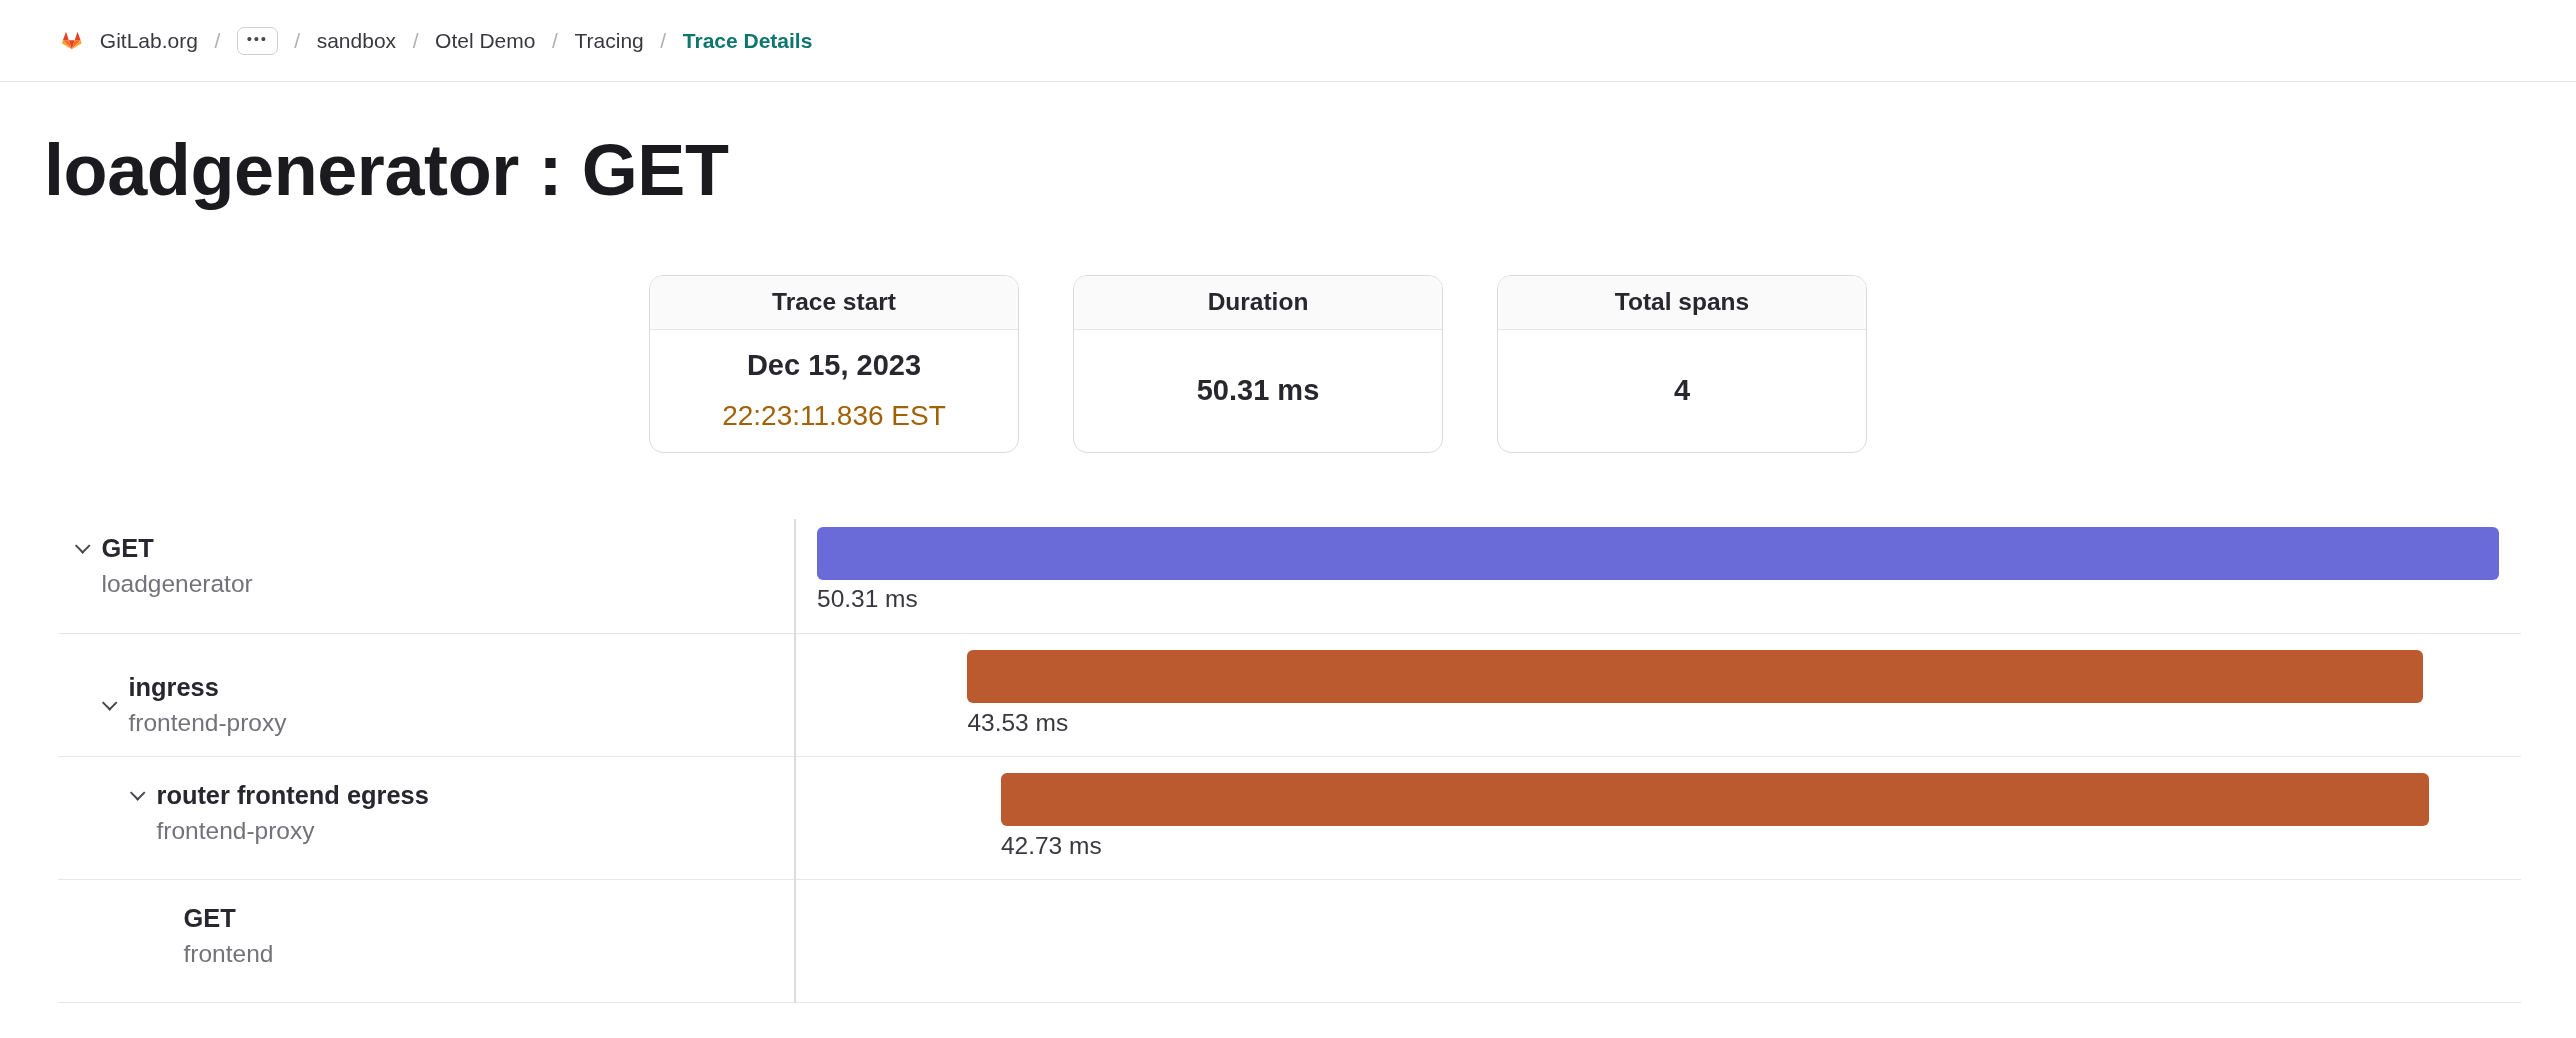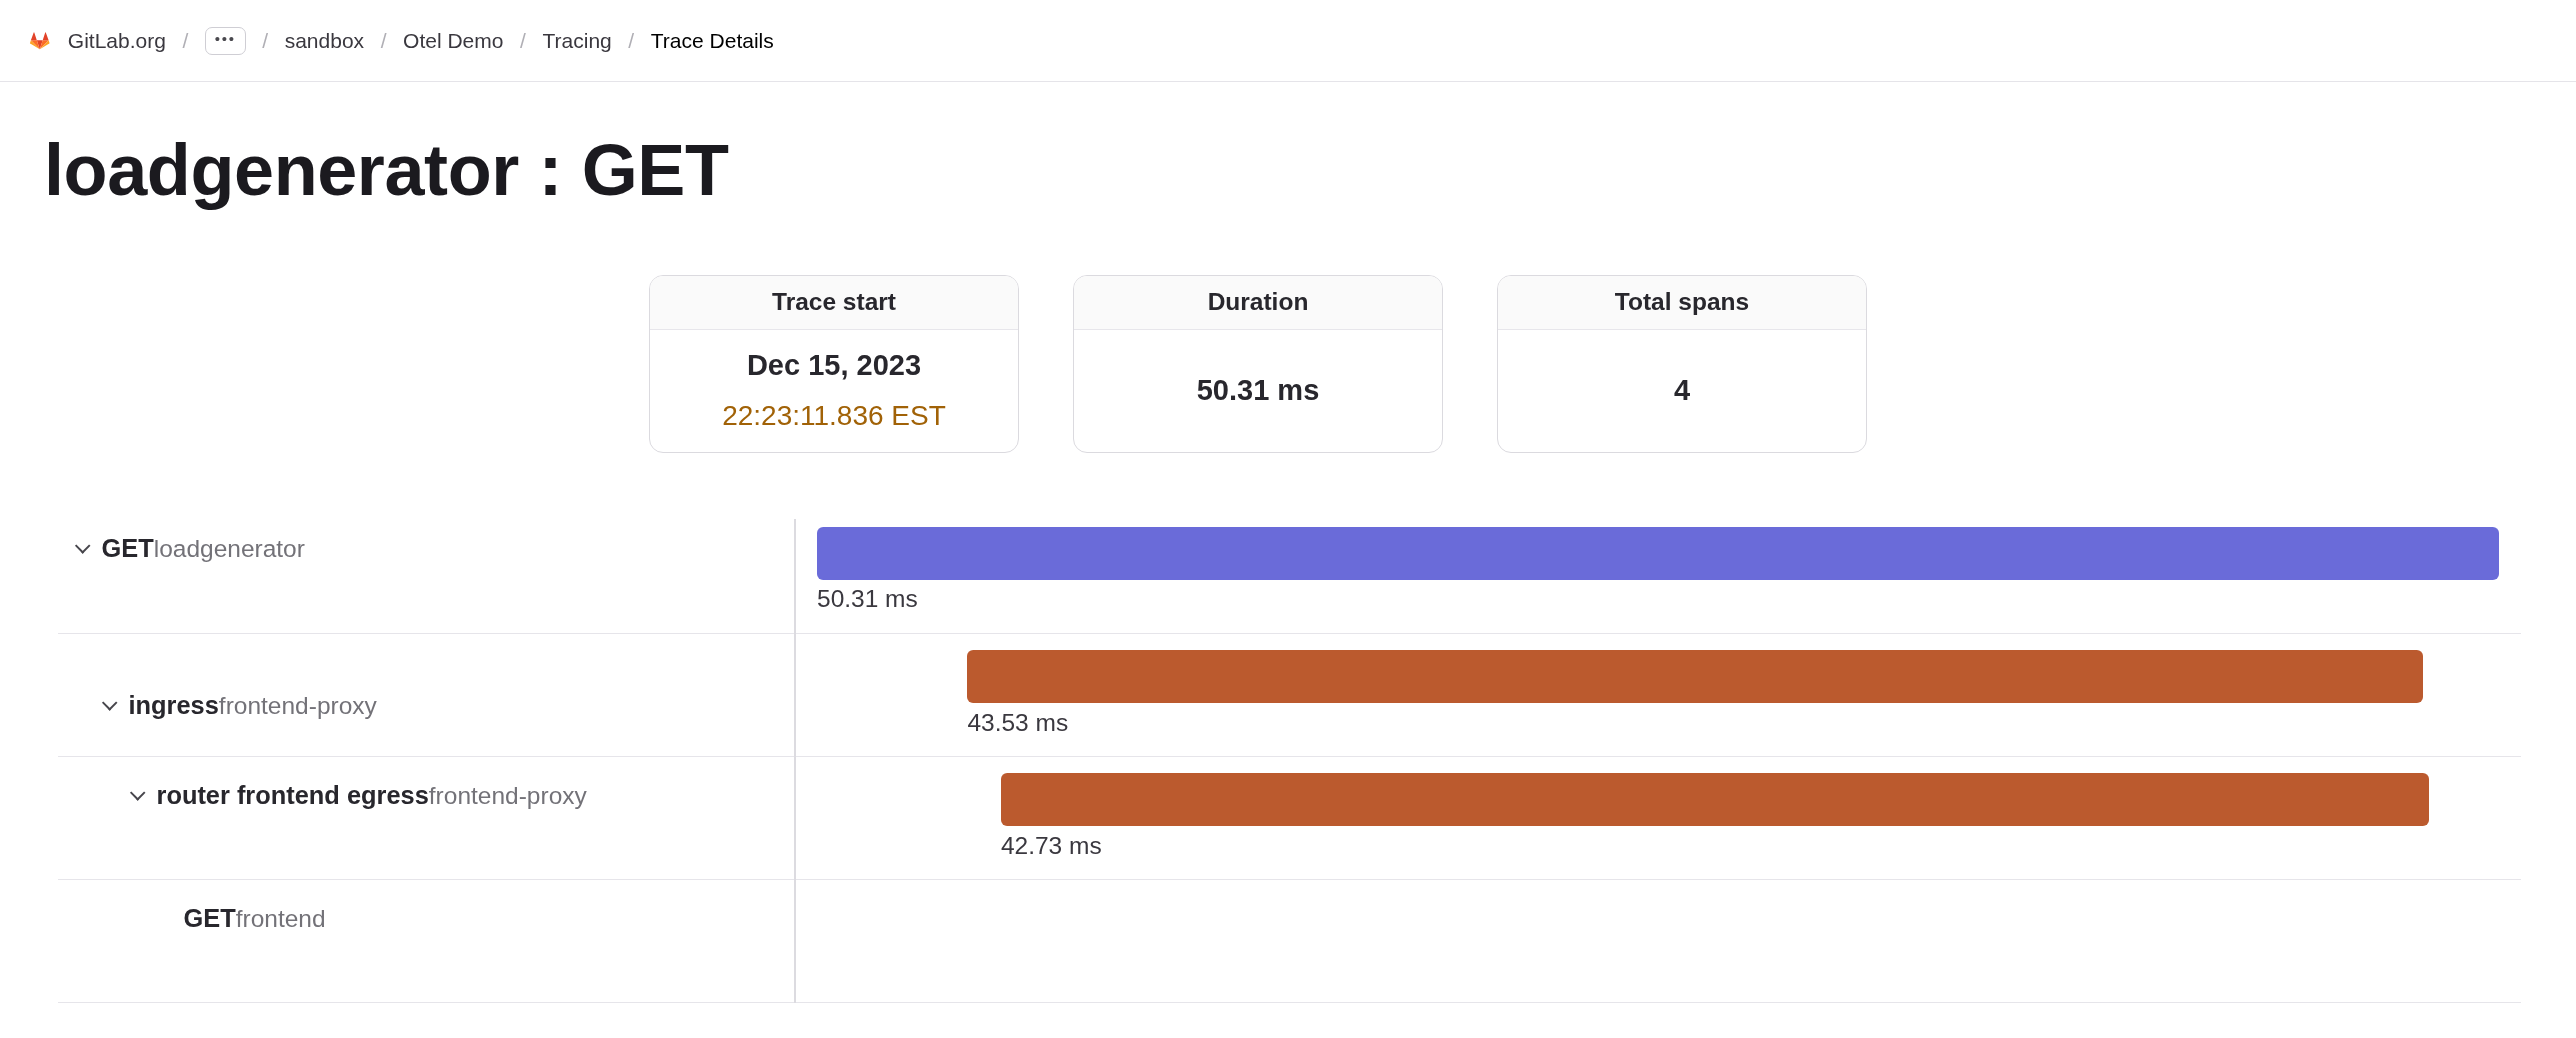--- a/index.html
+++ b/index.html
@@ -8,29 +8,29 @@
     font-family: "Liberation Sans", "DejaVu Sans", sans-serif;
     color:#28272d;
     width:2576px; height:1039px;
     overflow:hidden;
   }
   .page { width:2576px; height:1039px; position:relative; background:#fff; }
 
   
   .topbar {
     height:82px; display:flex; align-items:center;
-    padding-left:24px; border-bottom:1.8px solid #e5e4e9;
+    padding-left:56px; border-bottom:1.8px solid #e5e4e9;
     background:#fff;
   }
   .logo { width:31.5px; height:30px; display:inline-flex; margin-right:12.3px; cursor:pointer; }
   .logo svg { width:31.5px; height:30px; }
   .breadcrumb { display:flex; align-items:center; gap:16.6px; font-size:21px; color:#3a383f; }
   .crumb { text-decoration:none; color:#3a383f; cursor:pointer; white-space:nowrap; }
   .crumb.root { font-weight:400; }
-  .crumb.current { font-weight:400; color:#000000; }
+  .crumb.current { font-weight:700; color:#0f766e; }
   .sep { color:#b0afb5; }
   .crumb-ellipsis {
     border:1.8px solid #cfced4; background:#fff; border-radius:7px;
     height:28px; padding:0 8.8px; display:inline-flex; align-items:center;
     cursor:pointer;
   }
   .crumb-ellipsis .dots { font-size:15px; letter-spacing:1.8px; color:#49484e; line-height:1; transform:translateY(-1.8px); }
 
   
   .page-title {
@@ -70,21 +70,21 @@
   .row.r1 .left { padding-left:46px;align-items:center; }
   .row.r2 .left { padding-left:74px; }
   .row.r3 .left { padding-left:101px; }
   .chev-wrap { width:24.5px; height:35px; display:inline-flex; align-items:center; cursor:pointer; flex:0 0 24.5px; }
   .chev {
     display:inline-block; width:11.4px; height:11.4px;
     border-right:2.6px solid #47464c; border-bottom:2.6px solid #47464c;
     transform:rotate(45deg) translate(-1.8px,-1.8px);
   }
   .chev-wrap.hidden { visibility:hidden; cursor:default; }
-  .labels { display:flex; flex-direction:row; }
+  .labels { display:flex; flex-direction:column; }
   .op  { font-size:25.4px; font-weight:700; color:#28272d; line-height:35px; white-space:nowrap; }
   .svc { font-size:24.5px; font-weight:400; color:#737278; line-height:35px; white-space:nowrap; }
 
   .chartcol { flex:1 1 auto; position:relative; }
   .chart-area { position:absolute; left:23px; right:22px; top:0; bottom:0; }
   .barwrap { position:absolute; top:16.6px; }
   .row.r0 .barwrap { top:7.9px; }
   .bar { height:53px; border-radius:6.1px; width:100%; }
   .ms { margin-top:5.3px; font-size:24.5px; color:#3a383f; white-space:nowrap; }
 </style>

